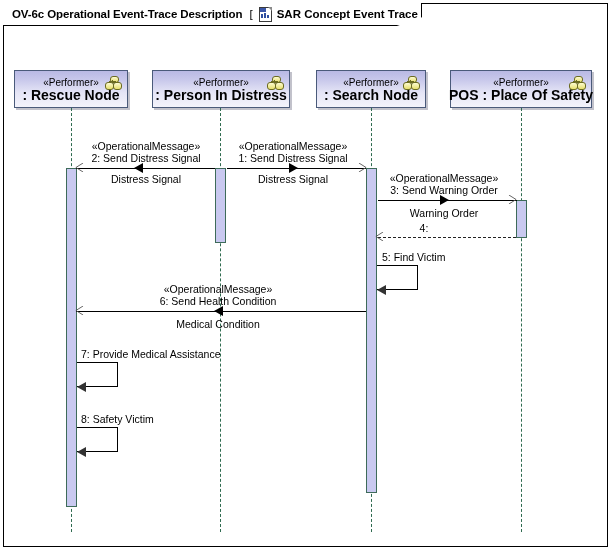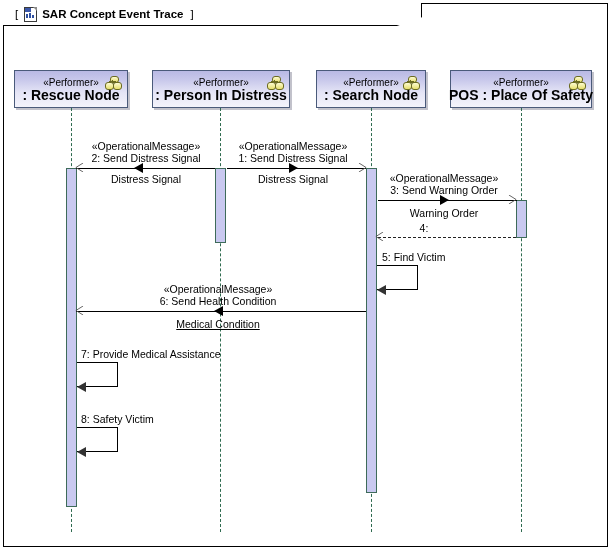--- a/index.html
+++ b/index.html
@@ -73,20 +73,21 @@
             border:1px solid #000;border-left:none;background:transparent;}
   .sarrow{position:absolute;width:0;height:0;
           border-right:9px solid #333;border-top:5px solid transparent;border-bottom:5px solid transparent;}
 </style>
 </head>
 <body>
 
 <div id="frame"></div>
 
 <div id="title-tab">
+  <span class="ttl-main">OV-6c Operational Event-Trace Description</span>
   <span class="ttl-brk">[</span>
   <span class="ttl-icon">
     <span class="pg"></span>
       <span class="tp"></span>
     <span class="b1"></span>
       <span class="b2"></span>
       <span class="b3"></span>
     <span class="fold"></span>
   </span>
   <span class="ttl-sub">SAR Concept Event Trace</span>
@@ -186,21 +187,21 @@
 <div class="selfloop" style="left:377px;top:265px;width:41px;height:25px;"></div>
 <div class="sarrow" style="left:377px;top:285px;"></div>
 
 <div class="lbl c" style="left:218px;top:283px;">«OperationalMessage»</div>
 <div class="lbl c" style="left:218px;top:295px;">6: Send Health Condition</div>
 <div class="msg-line" style="left:76px;top:311px;width:290px;"></div>
 <div class="tri left" style="left:214px;top:306px;"></div>
 <svg class="ohead" style="left:75px;top:306px;" viewBox="0 0 10 10">
   <path d="M9 0 L1 5 L9 10" fill="none" stroke="#555" stroke-width="1"></path>
 </svg>
-<div class="lbl c" style="left:218px;top:318px;text-decoration:underline;">Medical Condition</div>
+<div class="lbl c" style="left:218px;top:318px;">Medical Condition</div>
 
 <div class="lbl" style="left:81px;top:348px;">7: Provide Medical Assistance</div>
 <div class="selfloop" style="left:77px;top:362px;width:41px;height:25px;"></div>
 <div class="sarrow" style="left:77px;top:382px;"></div>
 
 <div class="lbl" style="left:81px;top:413px;">8: Safety Victim</div>
 <div class="selfloop" style="left:77px;top:427px;width:41px;height:25px;"></div>
 <div class="sarrow" style="left:77px;top:447px;"></div>
 
 </body></html>

